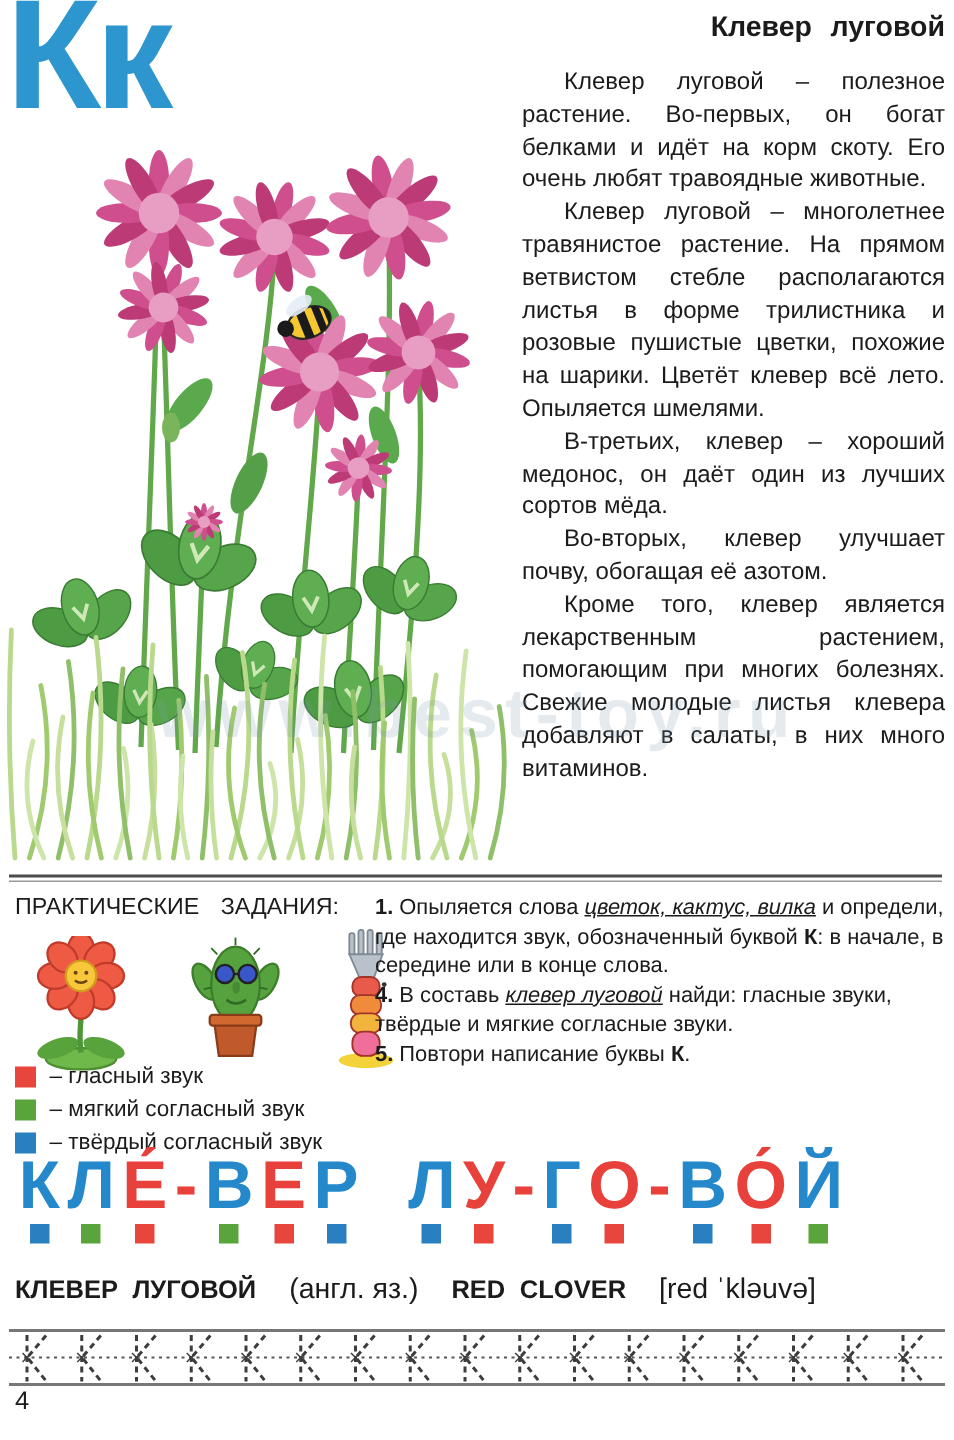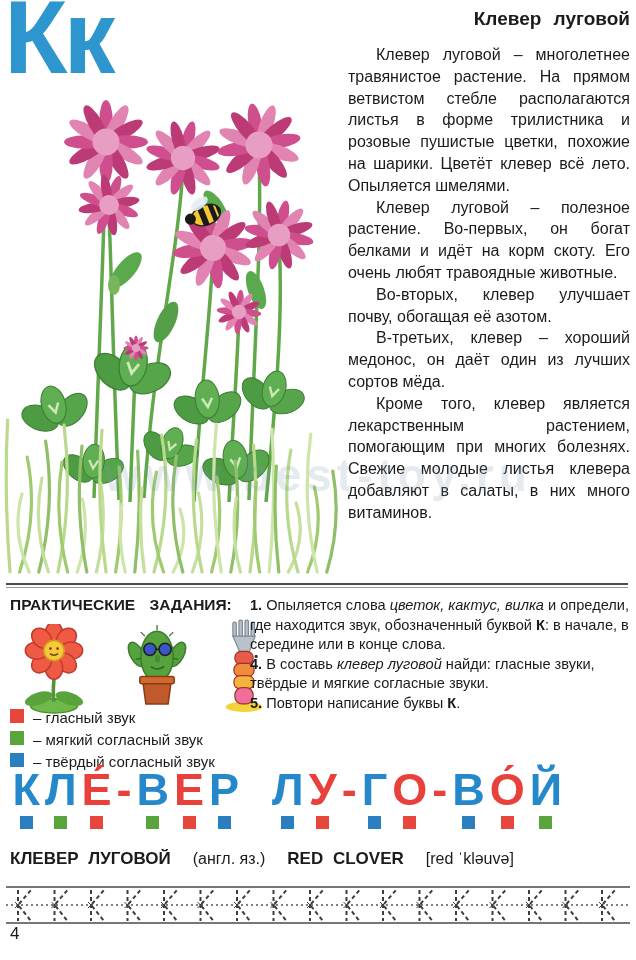--- a/index.html
+++ b/index.html
@@ -22,64 +22,64 @@
   .illustration{left:4px;top:90px;}
 
   
   .watermark{left:0;top:448px;width:636px;text-align:center;
     font-size:46px;font-weight:bold;letter-spacing:5px;
     color:rgba(125,148,168,0.20);pointer-events:none;}
 
   .divider{left:6px;top:583px;width:622px;height:2px;
     border-top:2px solid #4c4c4c;border-bottom:1px solid #9a9a9a;}
 
-  .practice-head{left:10px;top:596px;font-size:15.5px;font-weight:bold;
+  .practice-head{left:10px;top:596px;font-size:15.5px;font-weight:normal;
     word-spacing:10px;}
 
   .icons-row{left:14px;top:618px;display:flex;align-items:flex-end;gap:26px;}
 
   .legend{left:10px;top:709px;}
-  .legend-row{display:flex;align-items:flex-start;gap:9px;margin-bottom:5px;}
+  .legend-row{display:flex;align-items:center;gap:9px;margin-bottom:5px;}
   .legend-sq{width:14px;height:14px;flex:0 0 auto;}
   .legend-label{font-size:15px;}
 
   .tasks{left:250px;top:596px;width:382px;font-size:14.6px;line-height:19.6px;}
   .task{margin:0;}
   .task .b{font-weight:bold;}
-  .task .i{font-style:italic;}
+  .task .i{font-style:italic;text-decoration:underline;}
 
   
   .syllables{left:10px;top:760px;display:flex;}
   .syl-word{display:inline-flex;margin-right:28px;}
   .syl-col{display:inline-flex;flex-direction:column;align-items:center;padding:0 2.5px;}
   .syl-ch{font-size:45px;font-weight:bold;line-height:1;height:52px;
     display:flex;align-items:flex-end;}
   .c-blue{color:#2488cb;}
   .c-red{color:#e8403a;}
   .syl-sq{width:13px;height:13px;margin-top:4px;}
   .sq-hidden{visibility:hidden;}
 
   .translation{left:10px;top:849px;display:flex;align-items:baseline;gap:22px;}
   .t-b{font-size:17px;font-weight:bold;word-spacing:5px;}
-  .t-r{font-size:16px;}
+  .t-r{font-size:19px;}
 
   .practice{left:6px;top:884px;}
   .pagenum{left:10px;top:924px;font-size:17px;}
 </style>
 </head>
 <body>
 
 <div class="abs big-letters">Кк</div>
 
 <div class="abs article">
   <h1 class="article-title">Клевер луговой</h1>
+  <p>Клевер луговой – полезное растение. Во-первых, он богат белками и идёт на корм скоту. Его очень любят травоядные животные.</p>
   <p>Клевер луговой – многолетнее травянистое растение. На прямом ветвистом стебле располагаются листья в форме трилистника и розовые пушистые цветки, похожие на шарики. Цветёт клевер всё лето. Опыляется шмелями.</p>
-  <p>Клевер луговой – полезное растение. Во-первых, он богат белками и идёт на корм скоту. Его очень любят травоядные животные.</p>
+  <p>В-третьих, клевер – хороший медонос, он даёт один из лучших сортов мёда.</p>
   <p>Во-вторых, клевер улучшает почву, обогащая её азотом.</p>
-  <p>В-третьих, клевер – хороший медонос, он даёт один из лучших сортов мёда.</p>
   <p>Кроме того, клевер является лекарственным растением, помогающим при многих болезнях. Свежие молодые листья клевера добавляют в салаты, в них много витаминов.</p>
 </div>
 
 <div class="abs illustration">
 <svg width="334" height="492" viewBox="0 0 334 492">
   <defs>
     <g id="chead">
       <ellipse cx="0" cy="-14" rx="4.5" ry="14" fill="#cf4f8e" transform="rotate(0)"></ellipse>
       <ellipse cx="0" cy="-14" rx="4.5" ry="14" fill="#e284b2" transform="rotate(30)"></ellipse>
       <ellipse cx="0" cy="-14" rx="4.5" ry="14" fill="#bc3b76" transform="rotate(60)"></ellipse>

